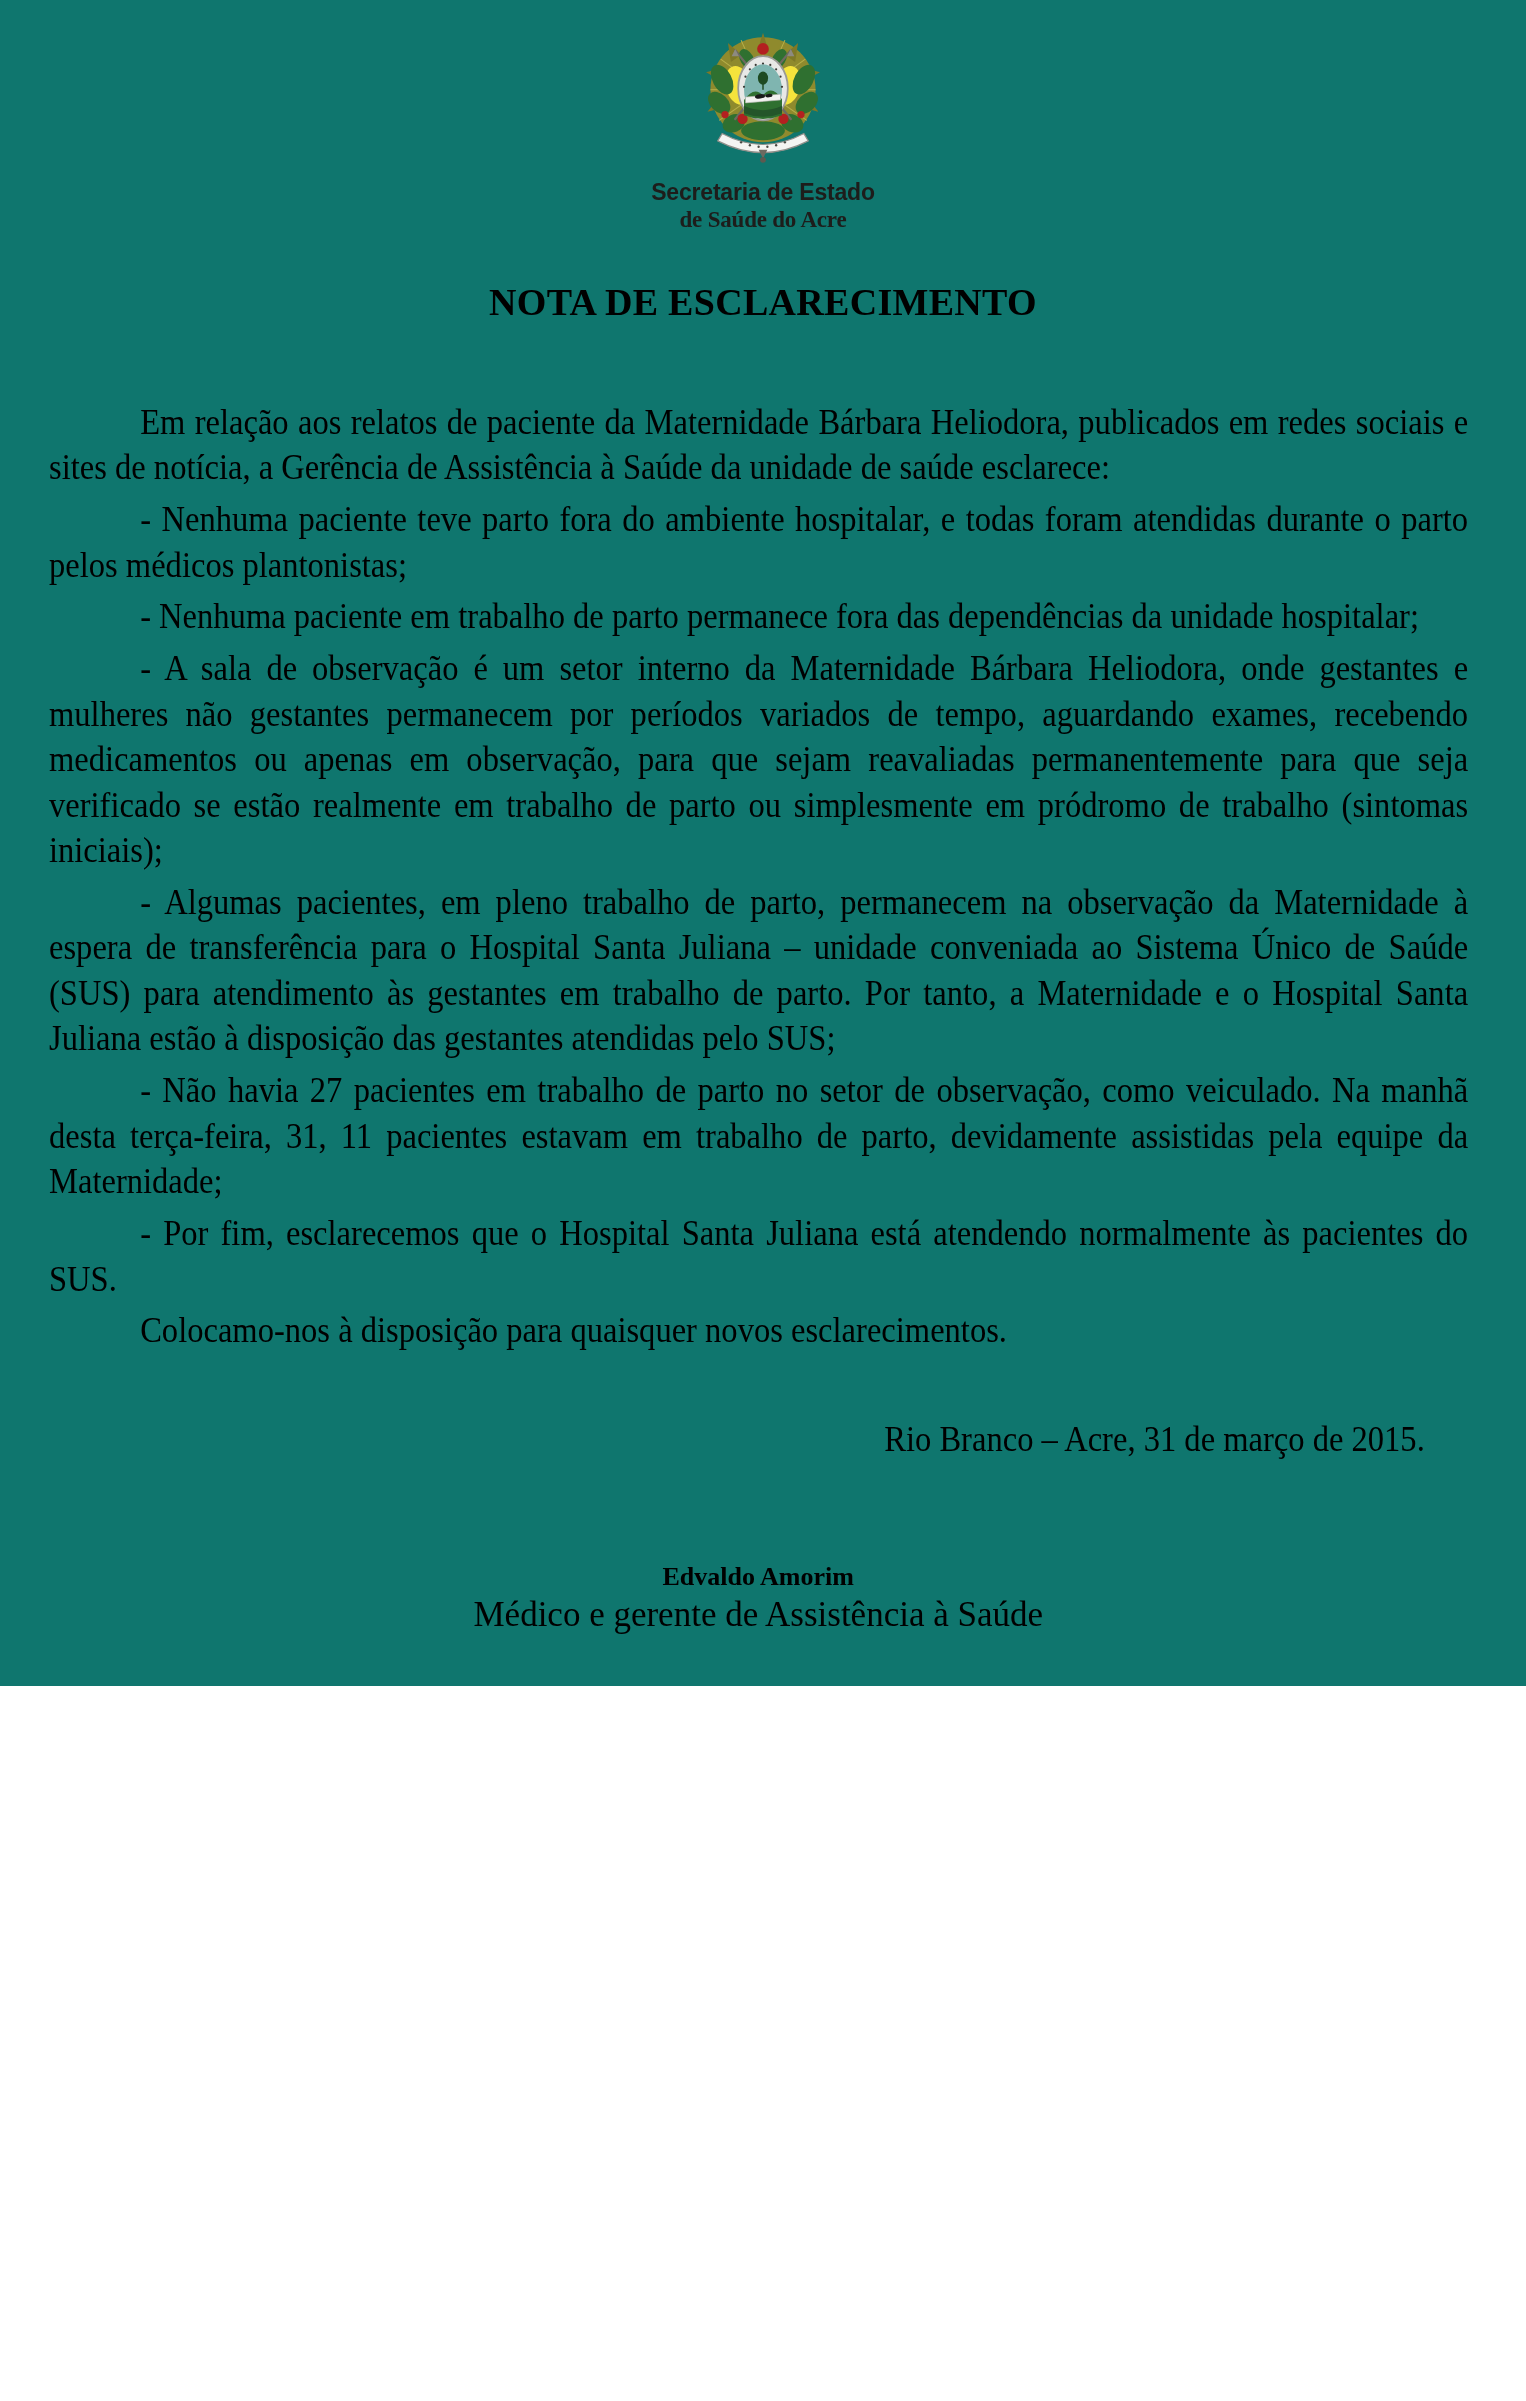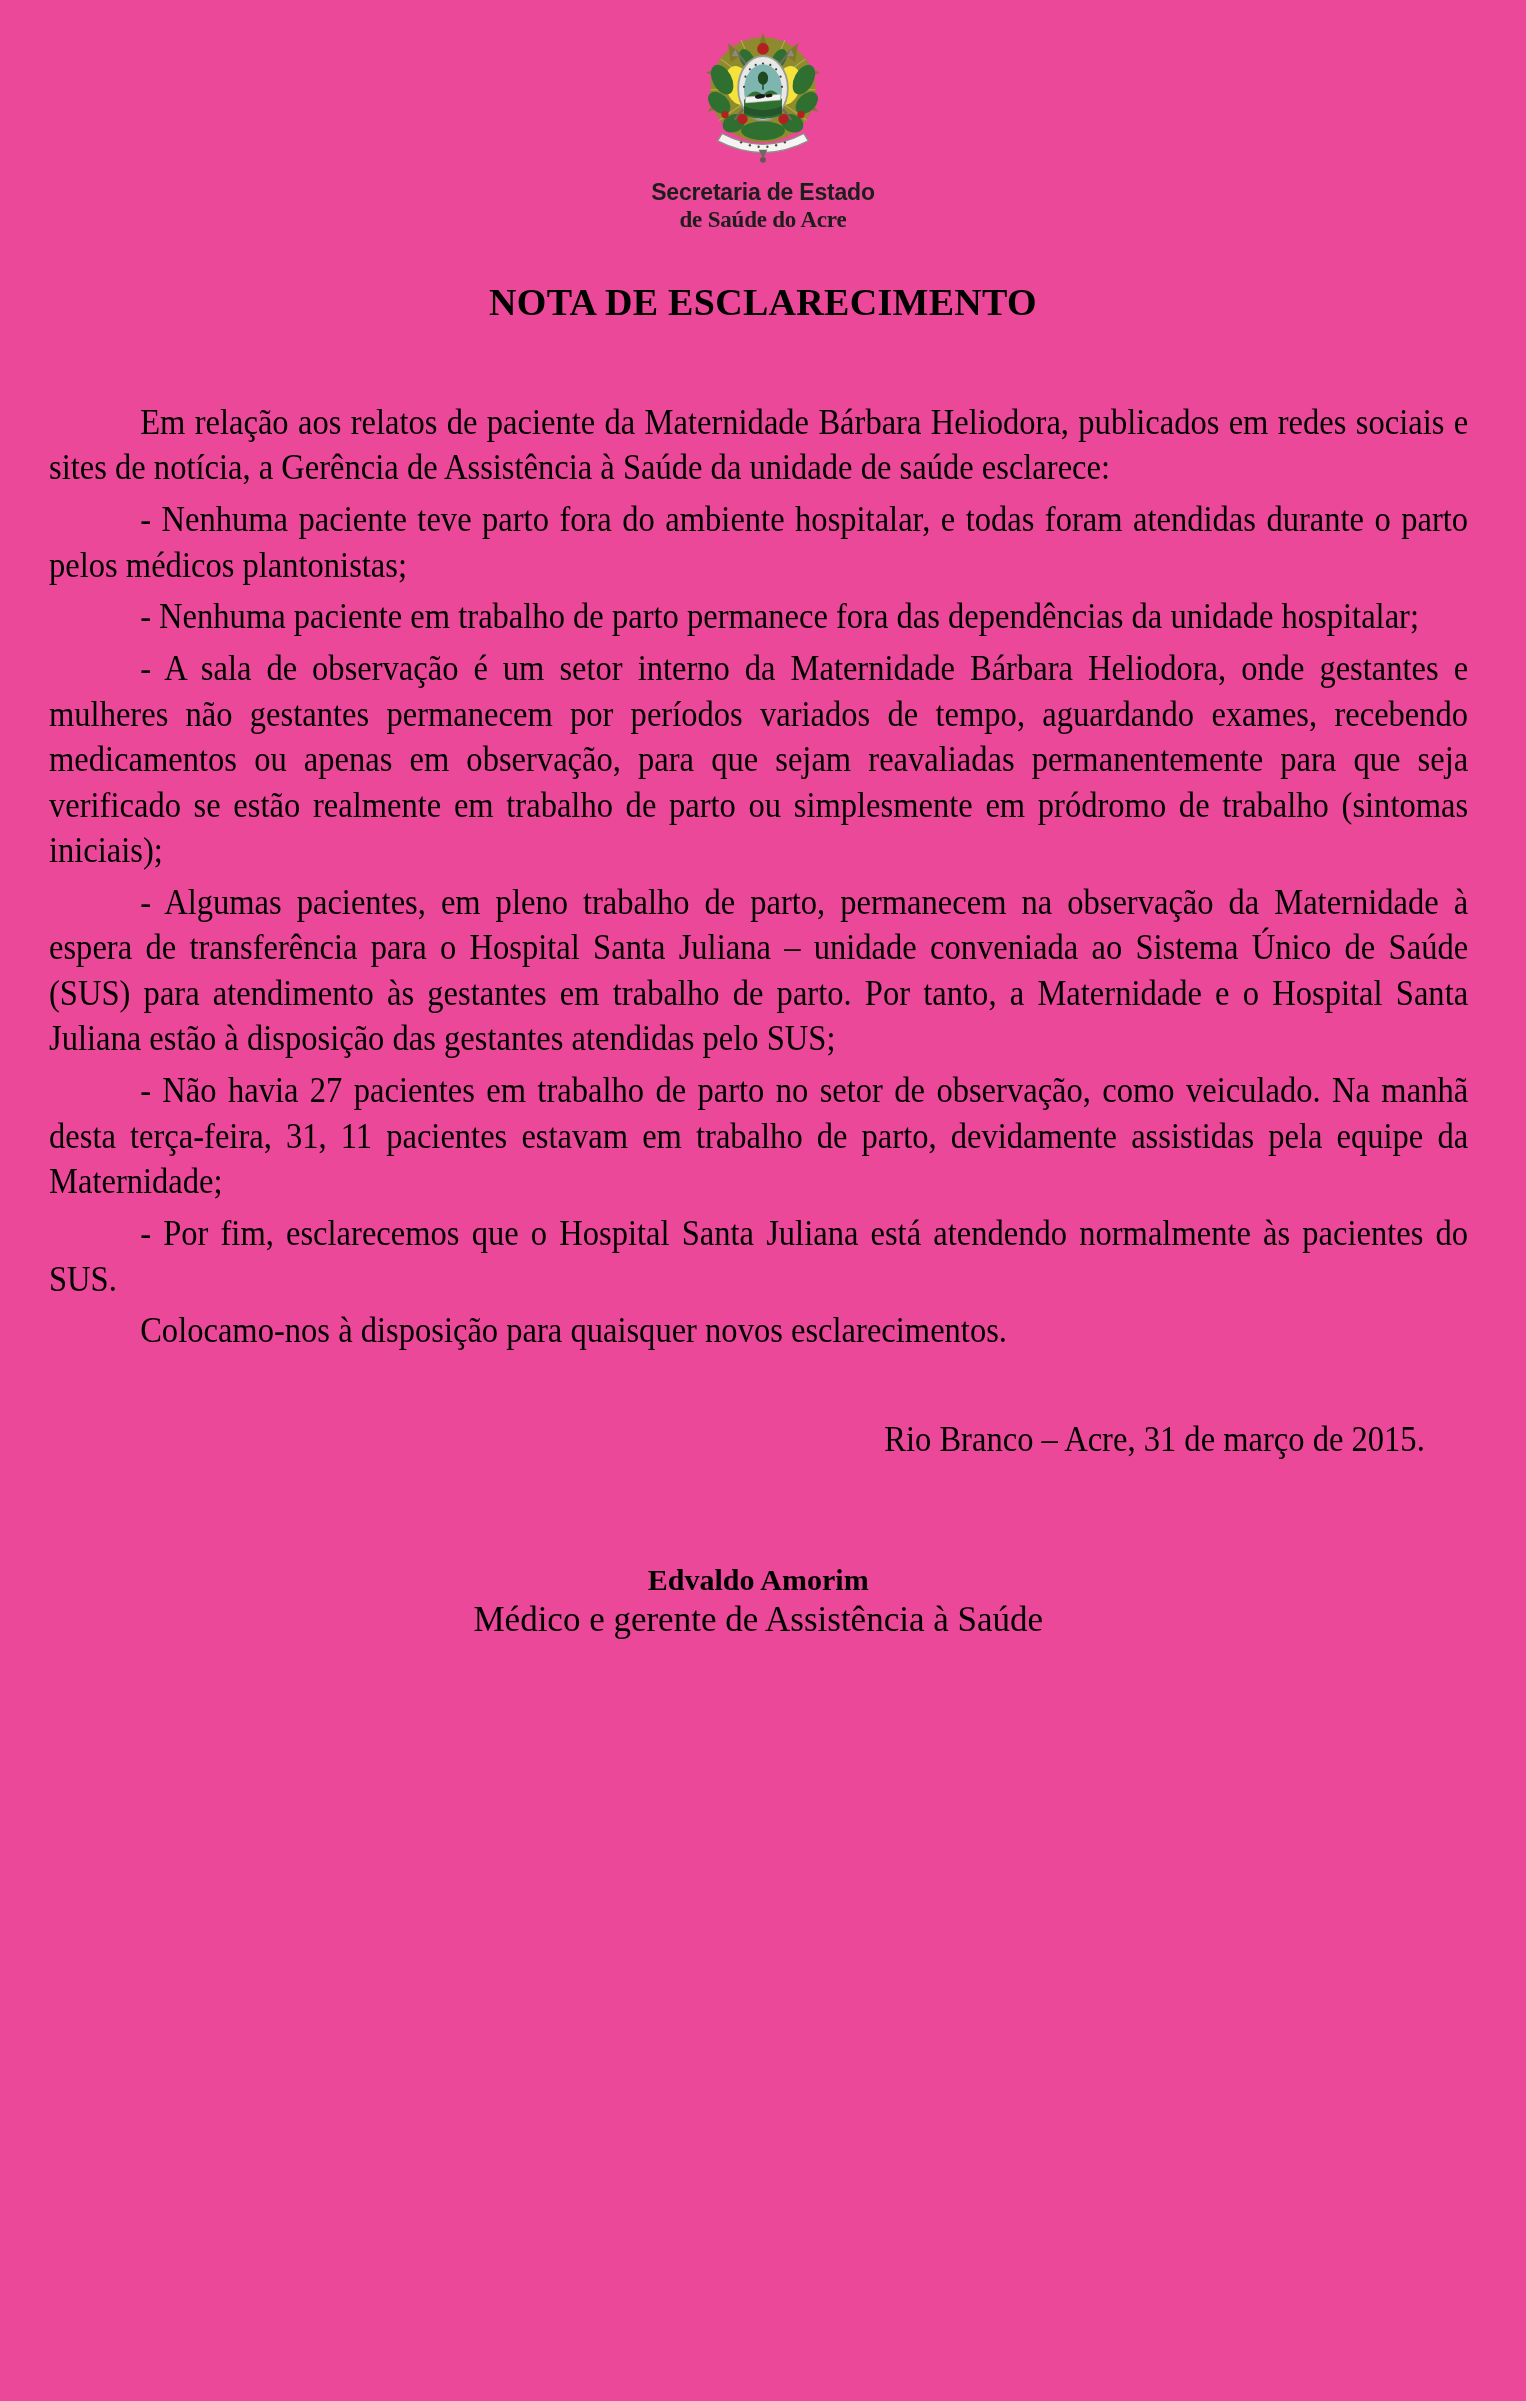--- a/index.html
+++ b/index.html
@@ -12,25 +12,25 @@
     width: 1526px;
     height: 2401px;
     position: relative;
     font-family: "Liberation Serif", "DejaVu Serif", serif;
     color: #000000;
     overflow: hidden;
   }
 
   .page {
     width: 1526px;
-    height: 2401px;
+    height: 1686px;
     box-sizing: border-box;
     padding: 0;
     position: relative;
-    background: #ec4899;
+    background: #0f766e;
   }
 
   
   .letterhead {
     width: 100%;
     padding-top: 27px;
     display: flex;
     flex-direction: column;
     align-items: center;
   }
@@ -103,21 +103,21 @@
 
   
   .signature {
     margin-top: 101px;
     text-align: center;
     font-family: "Liberation Serif", "DejaVu Serif", serif;
     line-height: 1.24;
   }
   .signature .sig-name {
     font-weight: bold;
-    font-size: 30px;
+    font-size: 26px;
     display: block;
   }
   .signature .sig-role,
   .signature .sig-unit {
     font-size: 35px;
     display: block;
   }
 </style>
 </head>
 <body>

